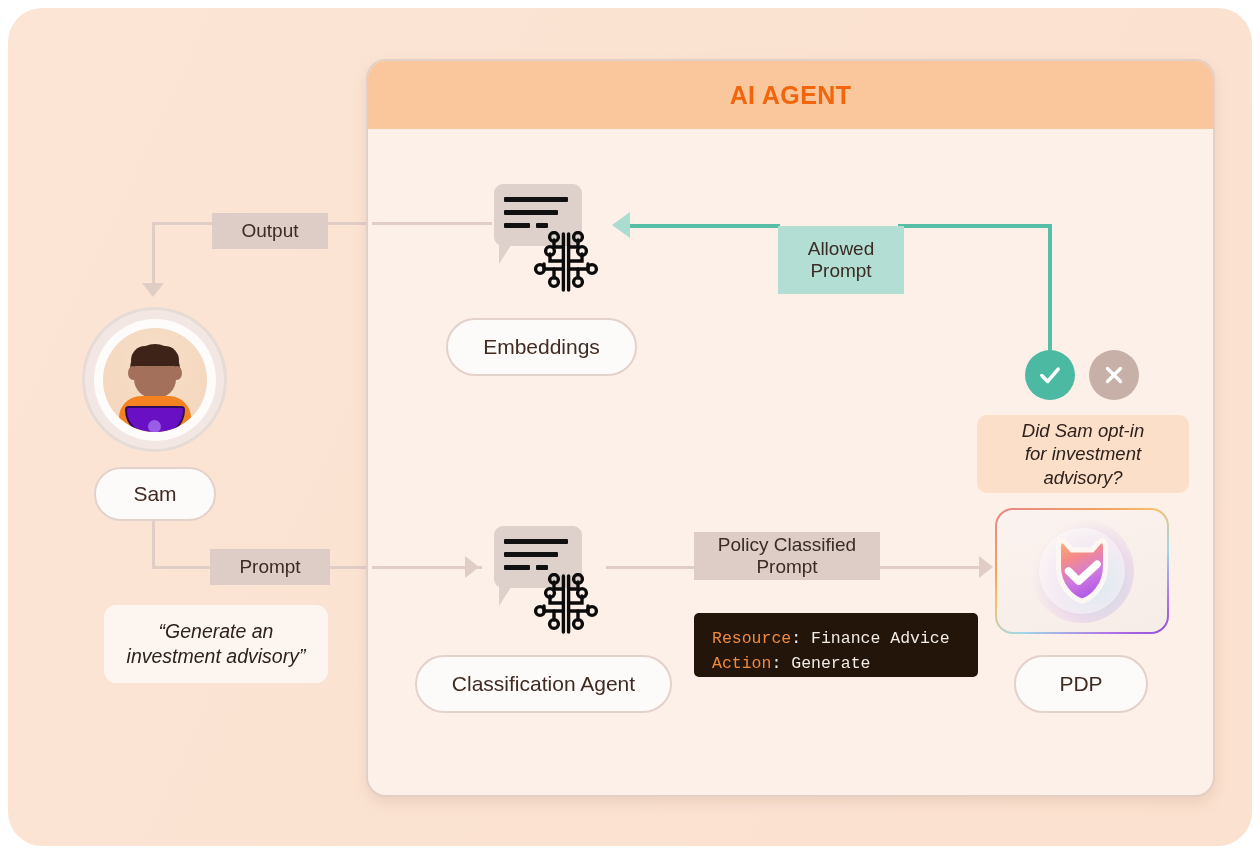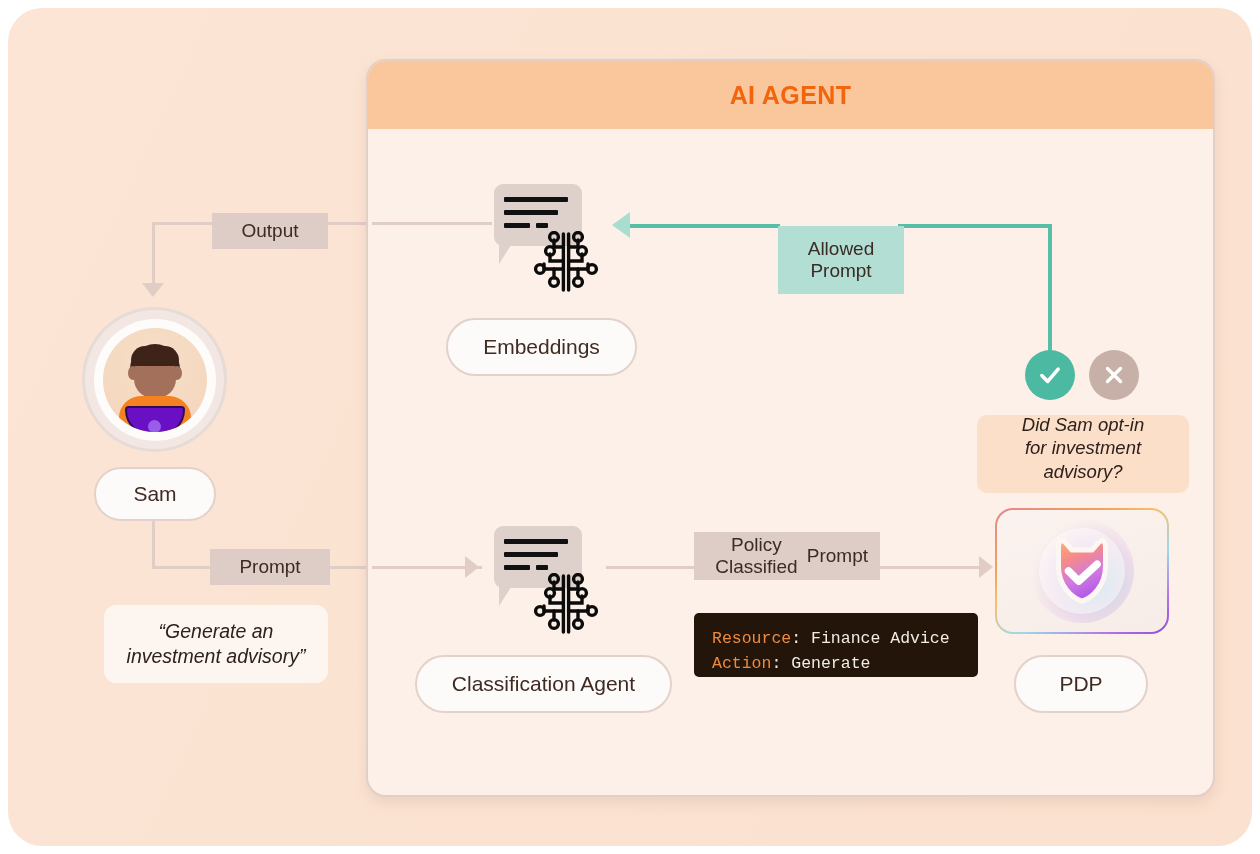--- a/index.html
+++ b/index.html
@@ -270,21 +270,21 @@
     border-radius: 10px;
     padding: 10px 14px;
     box-sizing: border-box;
     font-style: italic;
     font-size: 18.5px;
     line-height: 1.27;
     color: #2e211c;
     text-align: center;
     display: flex;
     align-items: center;
-    justify-content: flex-end;
+    justify-content: center;
   }
 
   
   .quote-box {
     position: absolute;
     background: #fdf5f0;
     border-radius: 12px;
     padding: 14px 18px;
     box-sizing: border-box;
     font-style: italic;
@@ -403,21 +403,21 @@
 
   <div class="edge-label" style="left:210px; top:549px; width:120px; height:36px;">
     <span>Prompt</span>
   </div>
 
   <div class="edge-label teal" style="left:778px; top:190px; width:126px; height:68px; flex-direction:column;">
     <span>Allowed</span>
     <span>Prompt</span>
   </div>
 
-  <div class="edge-label" style="left:694px; top:532px; width:186px; height:48px; flex-direction:row;">
+  <div class="edge-label" style="left:694px; top:532px; width:186px; height:48px; flex-direction:column;">
     <span>Policy Classified</span>
     <span>Prompt</span>
   </div>
 
   <div class="bubble-group" style="left:494px; top:184px; width:115px; height:110px;">
     <div class="bubble"></div>
     <div class="bubble-tail"></div>
     <div class="bl" style="left:10px; top:13px; width:64px;"></div>
     <div class="bl" style="left:10px; top:26px; width:54px;"></div>
     <div class="bl" style="left:10px; top:39px; width:26px;"></div>

